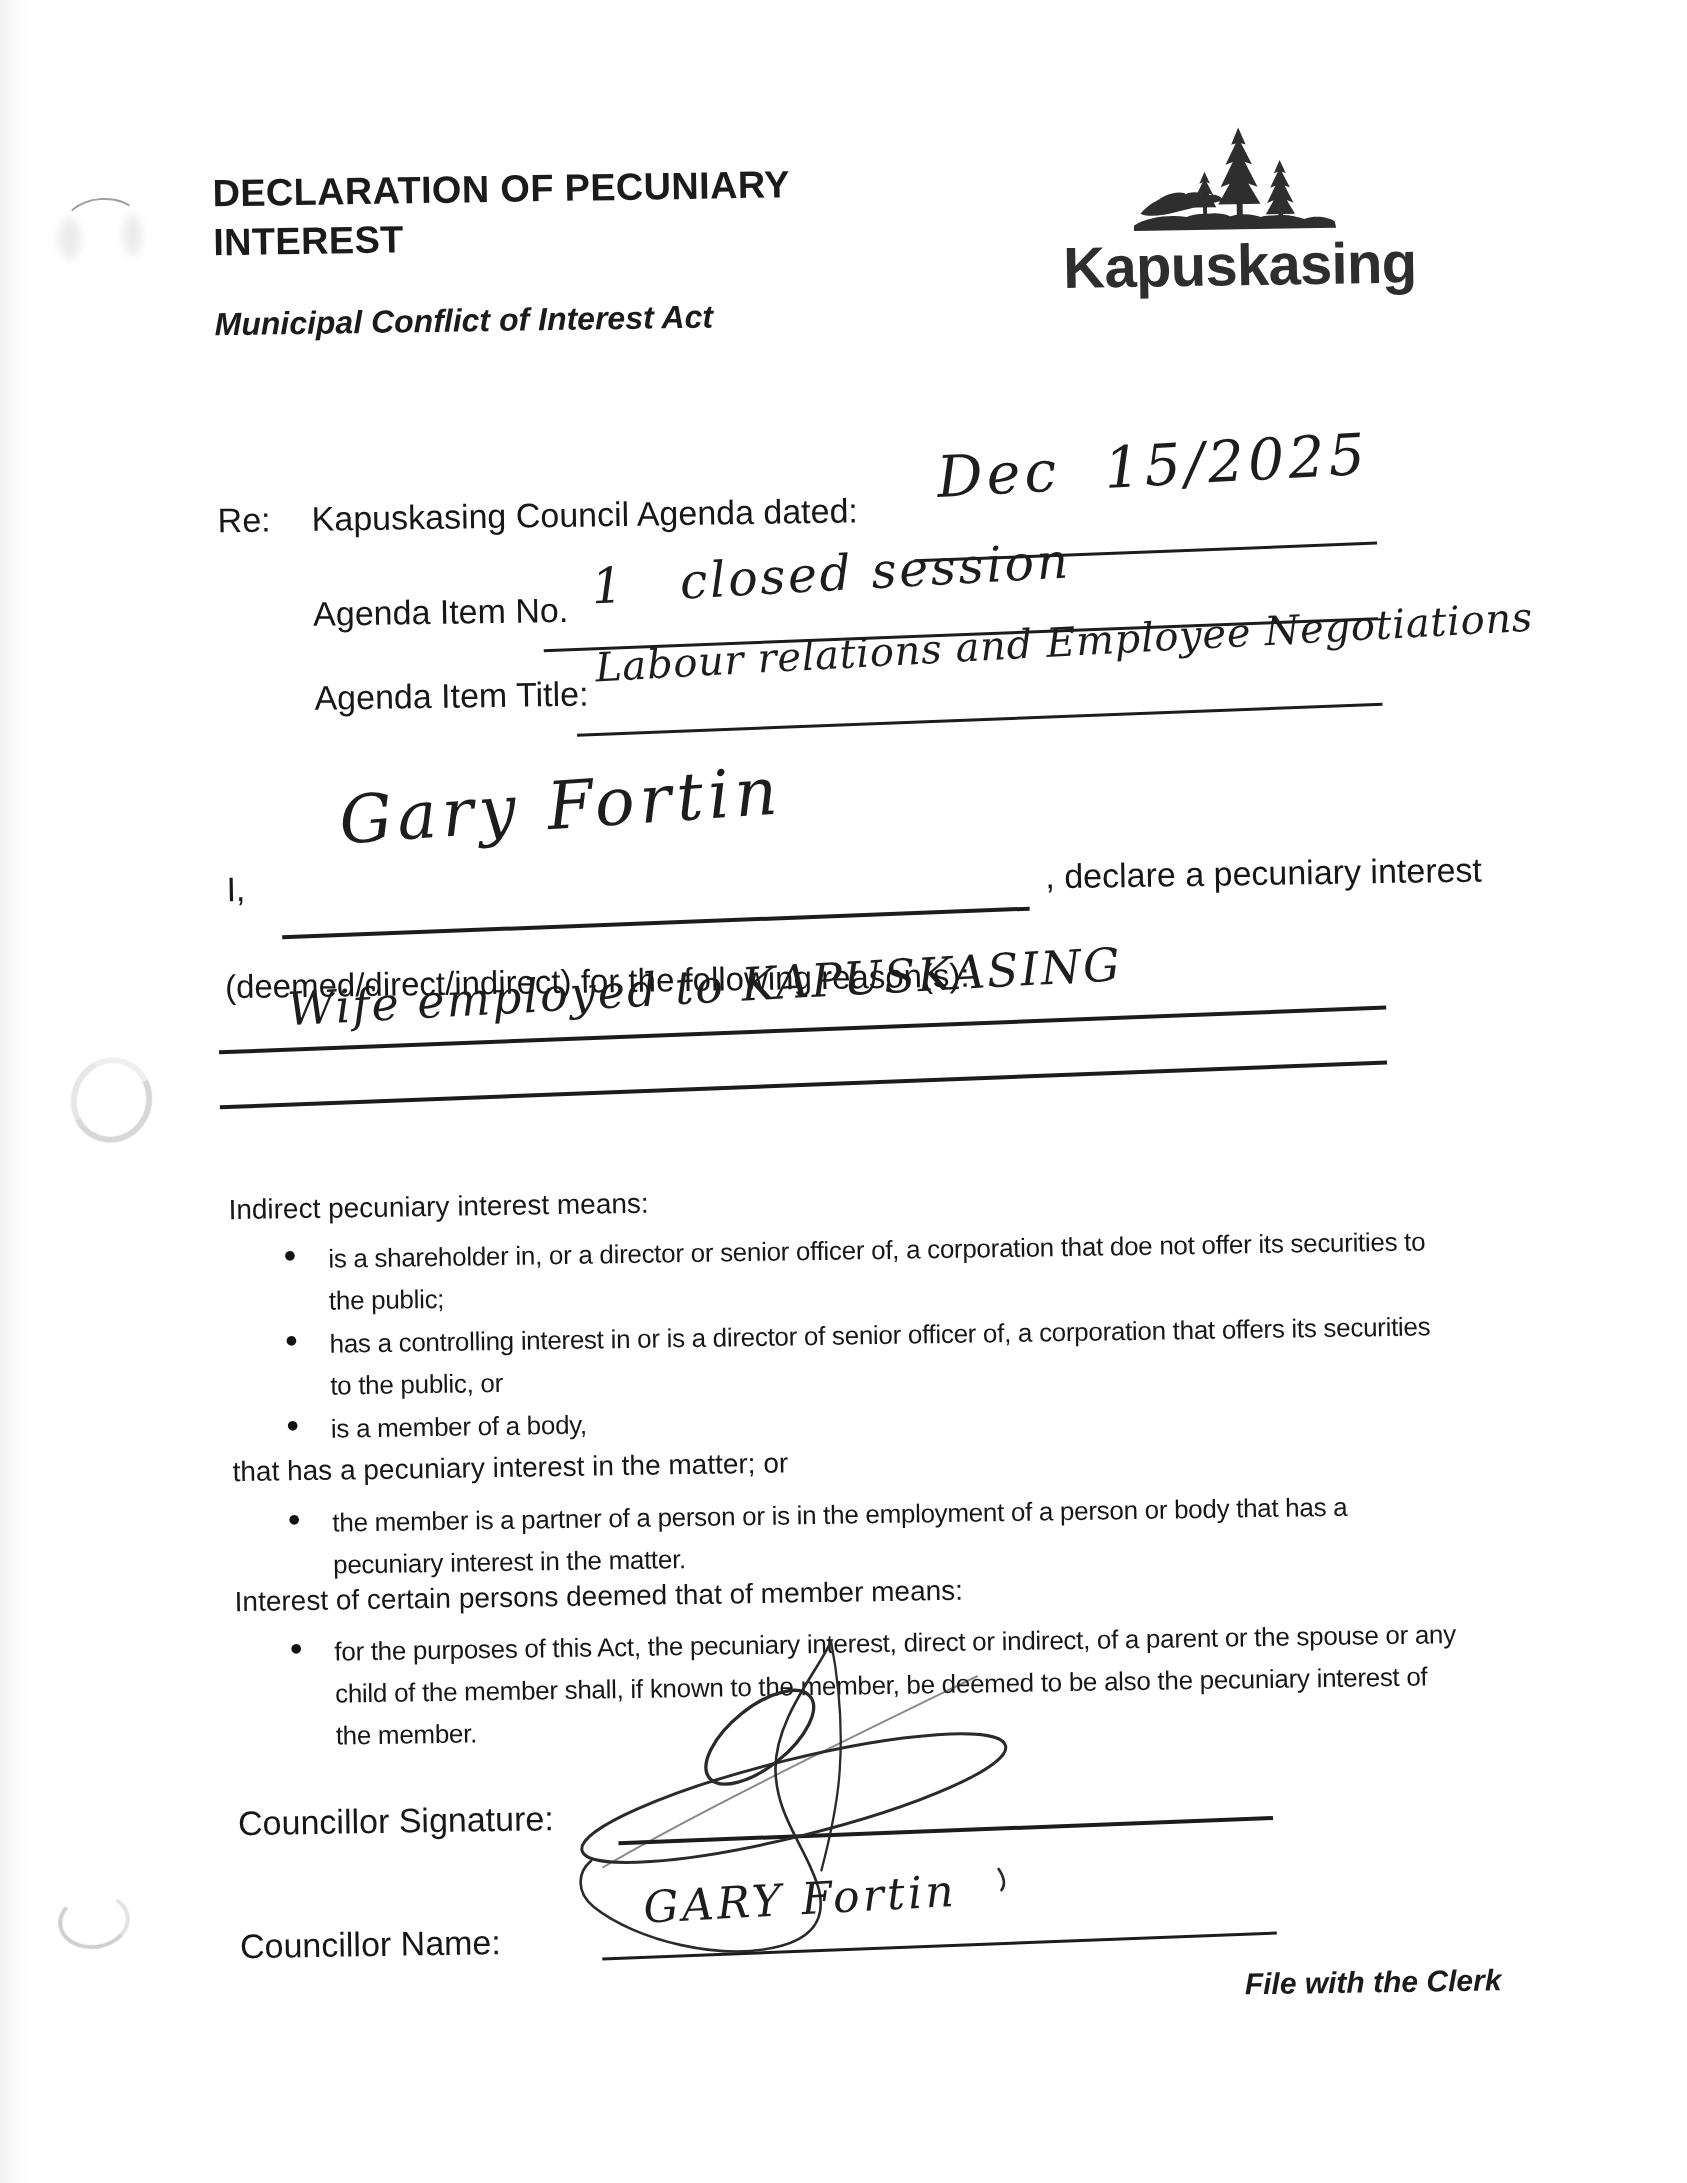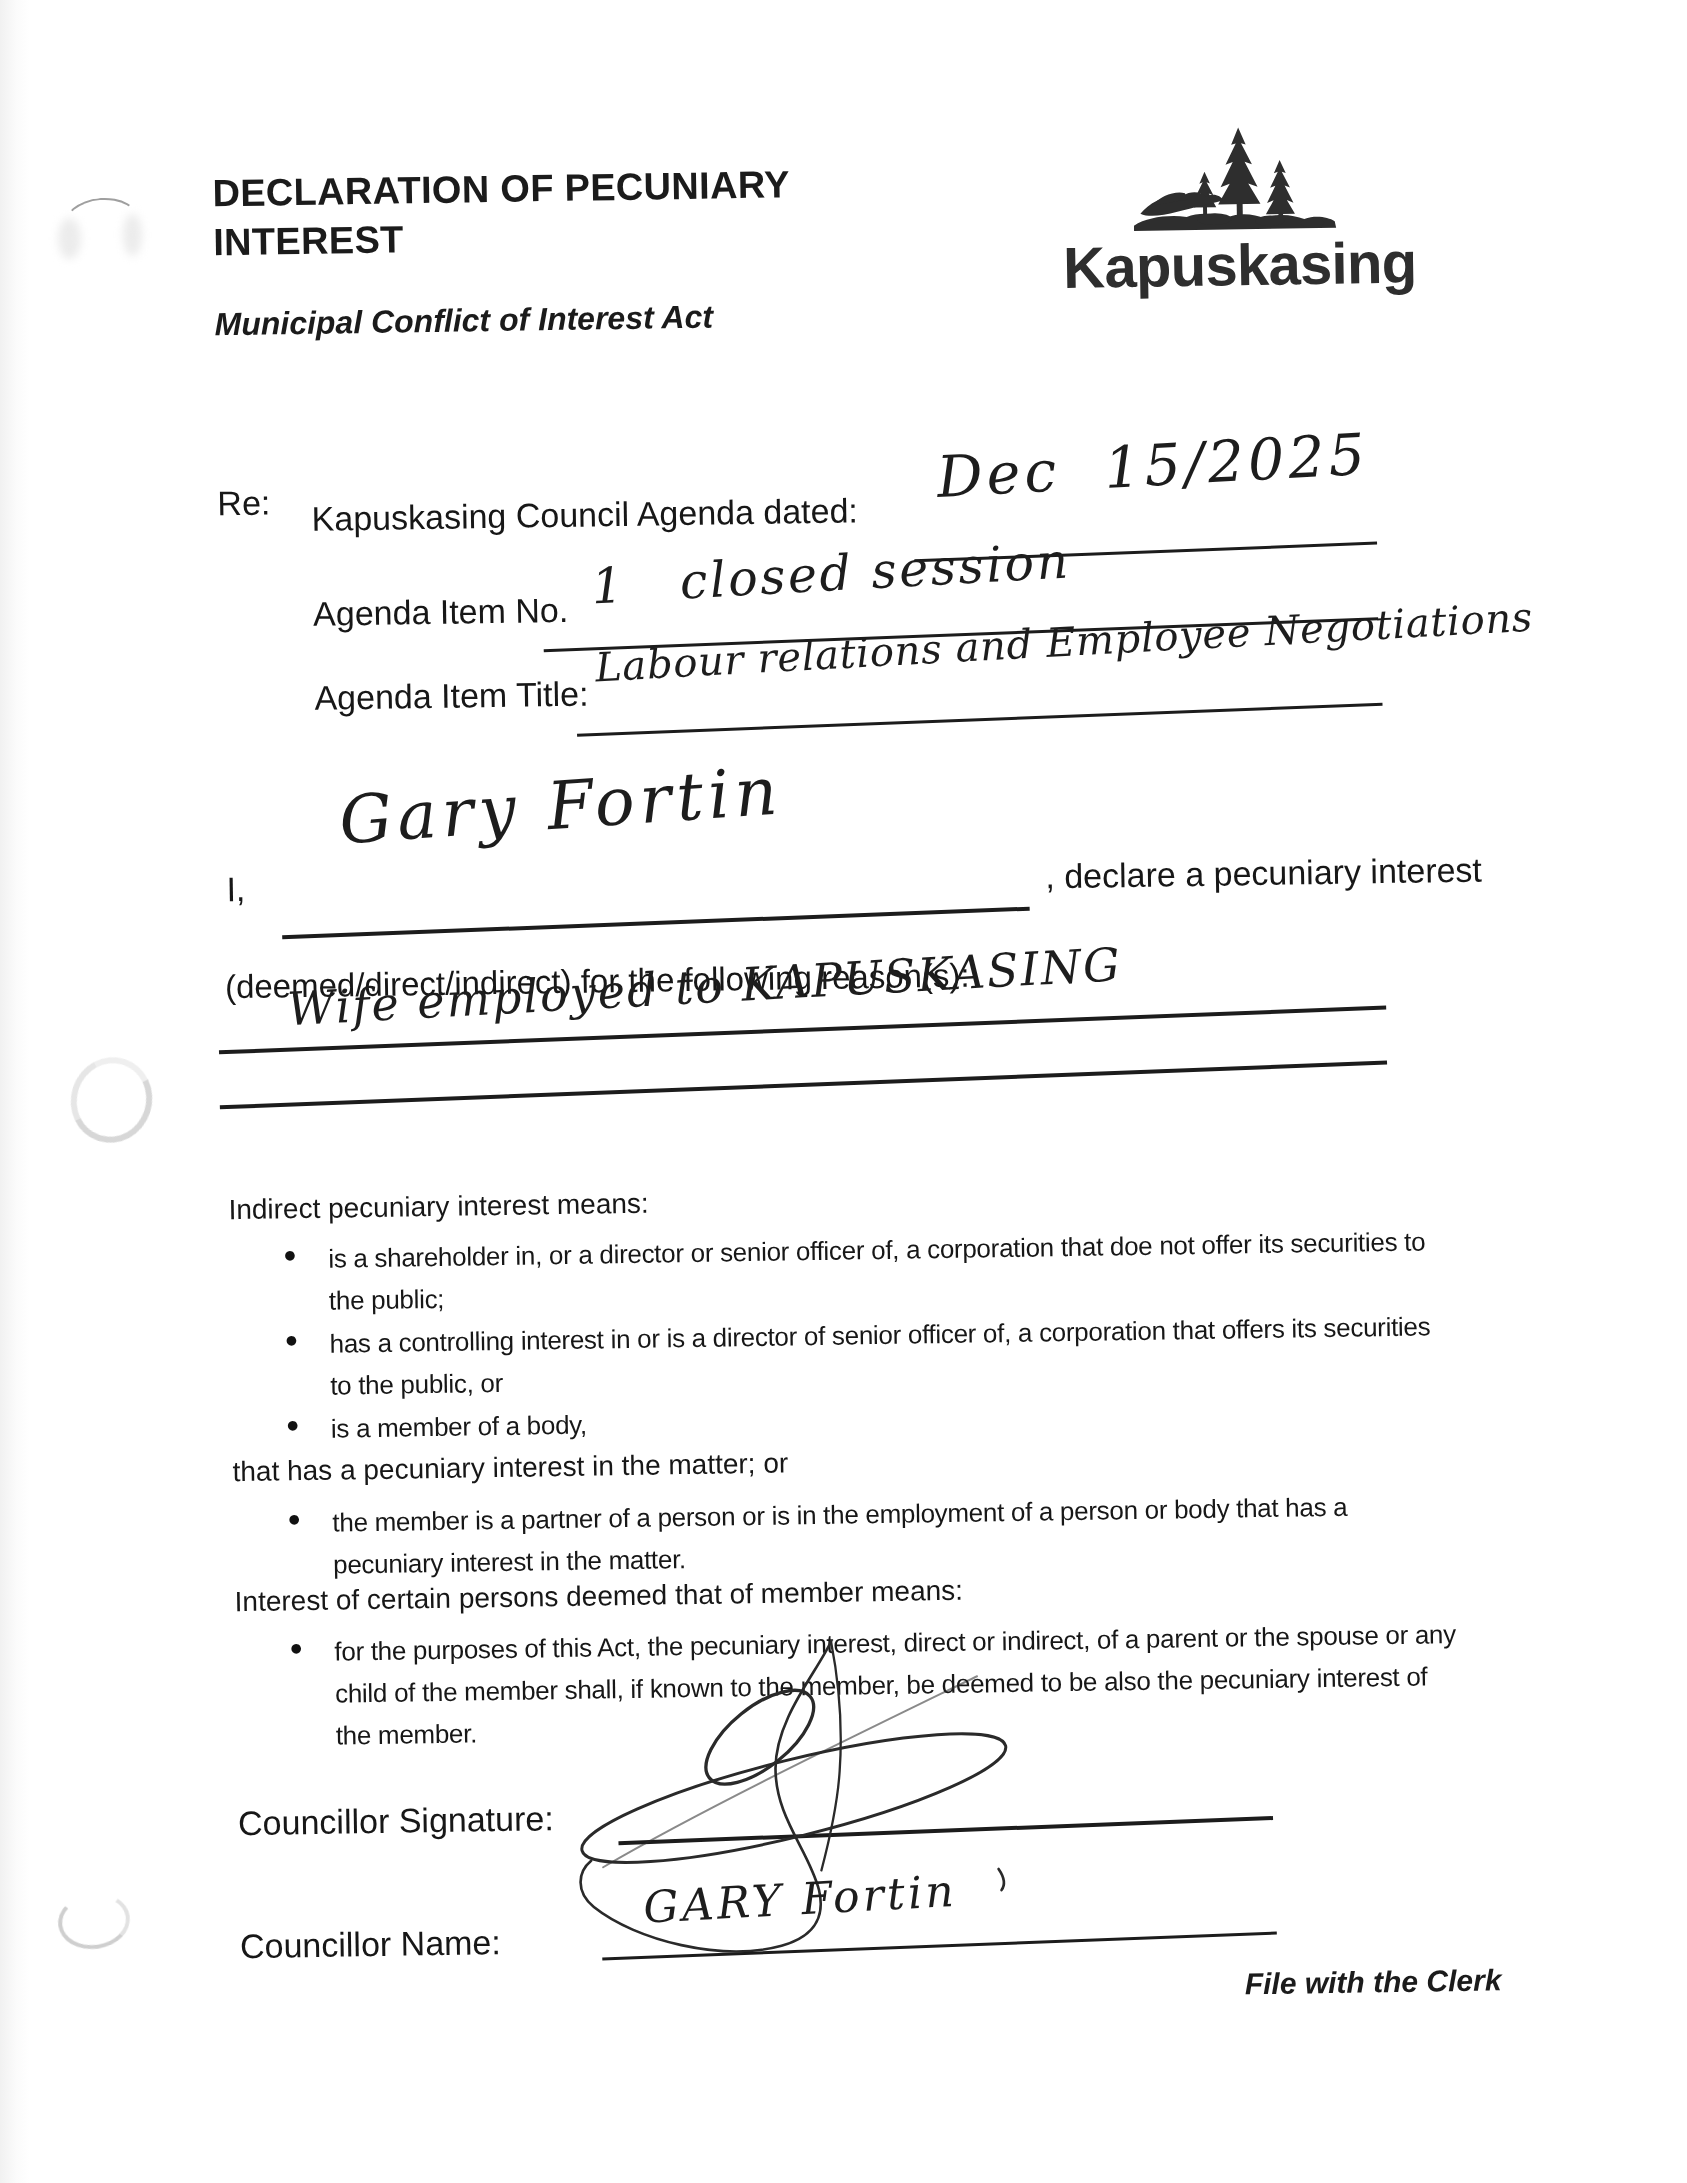--- a/index.html
+++ b/index.html
@@ -91,21 +91,21 @@
 
           <path d="M30,148 C50,136 80,132 110,136 C130,128 156,132 172,138 C190,130 214,134 228,140 C248,132 272,136 288,142 C306,136 324,140 334,146 L336,156 L30,156 Z"></path>
           <ellipse cx="152" cy="140" rx="26" ry="9"></ellipse>
           <ellipse cx="236" cy="144" rx="22" ry="8"></ellipse>
           <ellipse cx="300" cy="148" rx="18" ry="7"></ellipse>
         </g>
       </svg>
       <div class="logo-text">Kapuskasing</div>
     </div>
 
-    <div class="abs field-label" style="left:225px;top:474px;">Re:</div>
+    <div class="abs field-label" style="left:225px;top:491px;">Re:</div>
     <div class="abs field-label" style="left:319px;top:491px;">Kapuskasing Council Agenda dated:</div>
     <div class="handwriting hw-date" style="left:946px;top:445px;">Dec  15/2025</div>
     <div class="fline" style="left:921px;top:560px;width:463px;"></div>
 
     <div class="abs field-label" style="left:319px;top:586px;">Agenda Item No.</div>
     <div class="handwriting hw-itemno" style="left:599px;top:554px;">1   closed session</div>
     <div class="fline" style="left:549px;top:644px;width:835px;"></div>
 
     <div class="abs field-label" style="left:319px;top:670px;">Agenda Item Title:</div>
     <div class="handwriting hw-title" style="left:601px;top:640px;">Labour relations and Employee Negotiations</div>

